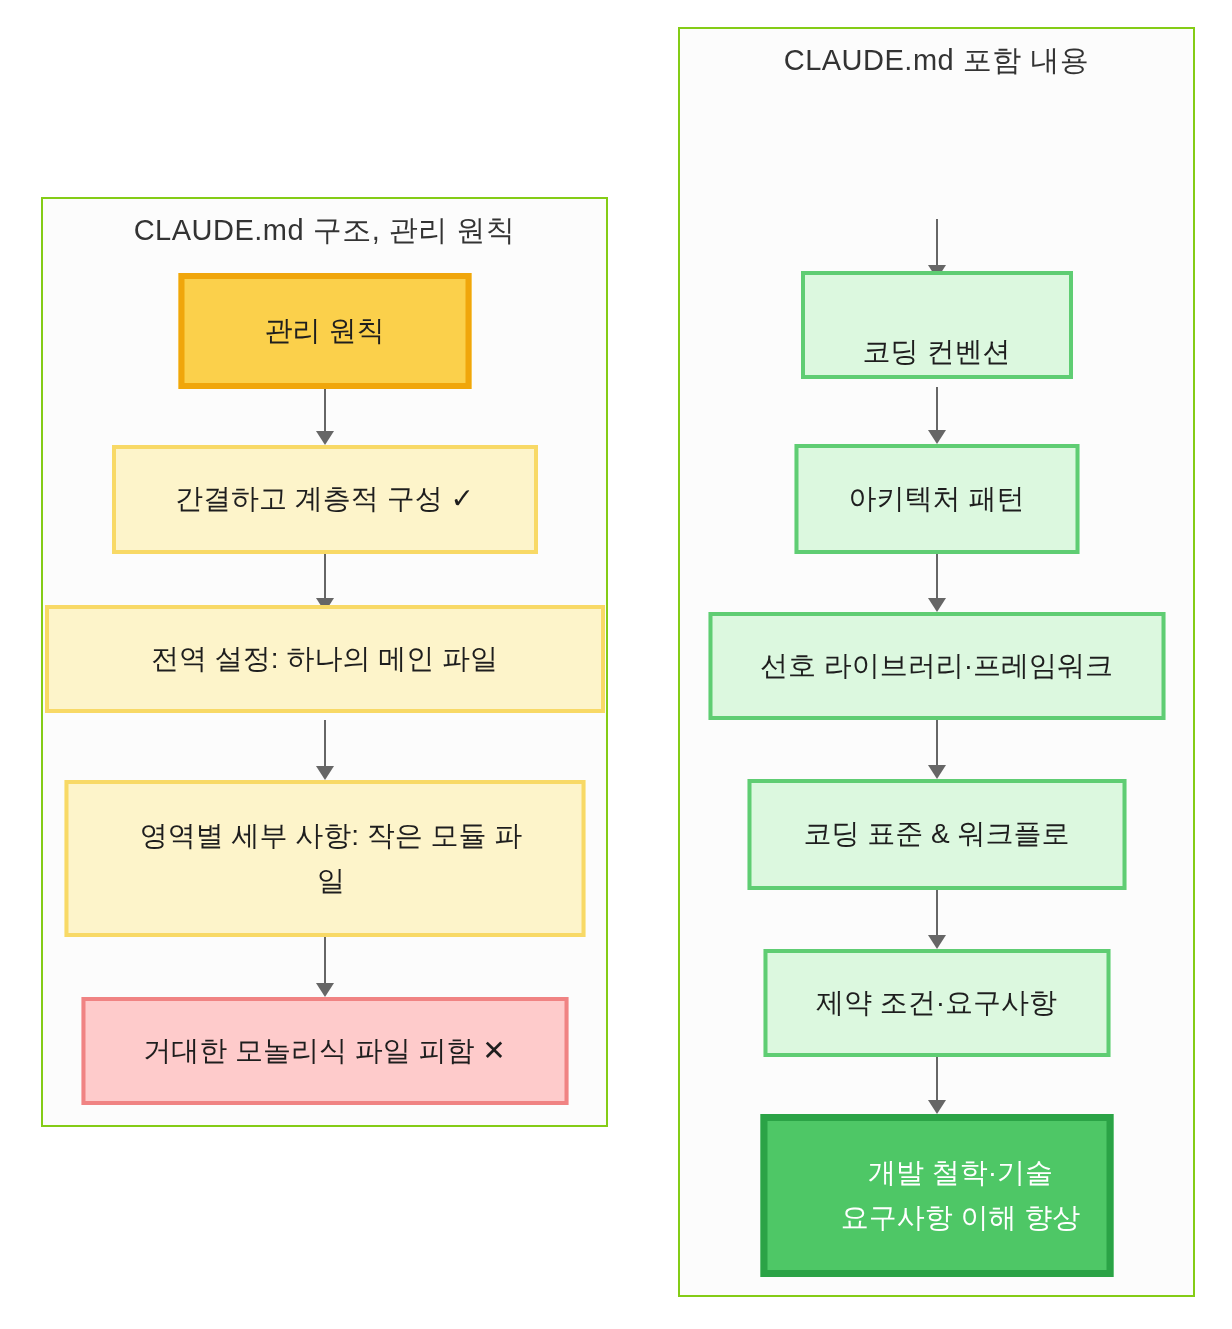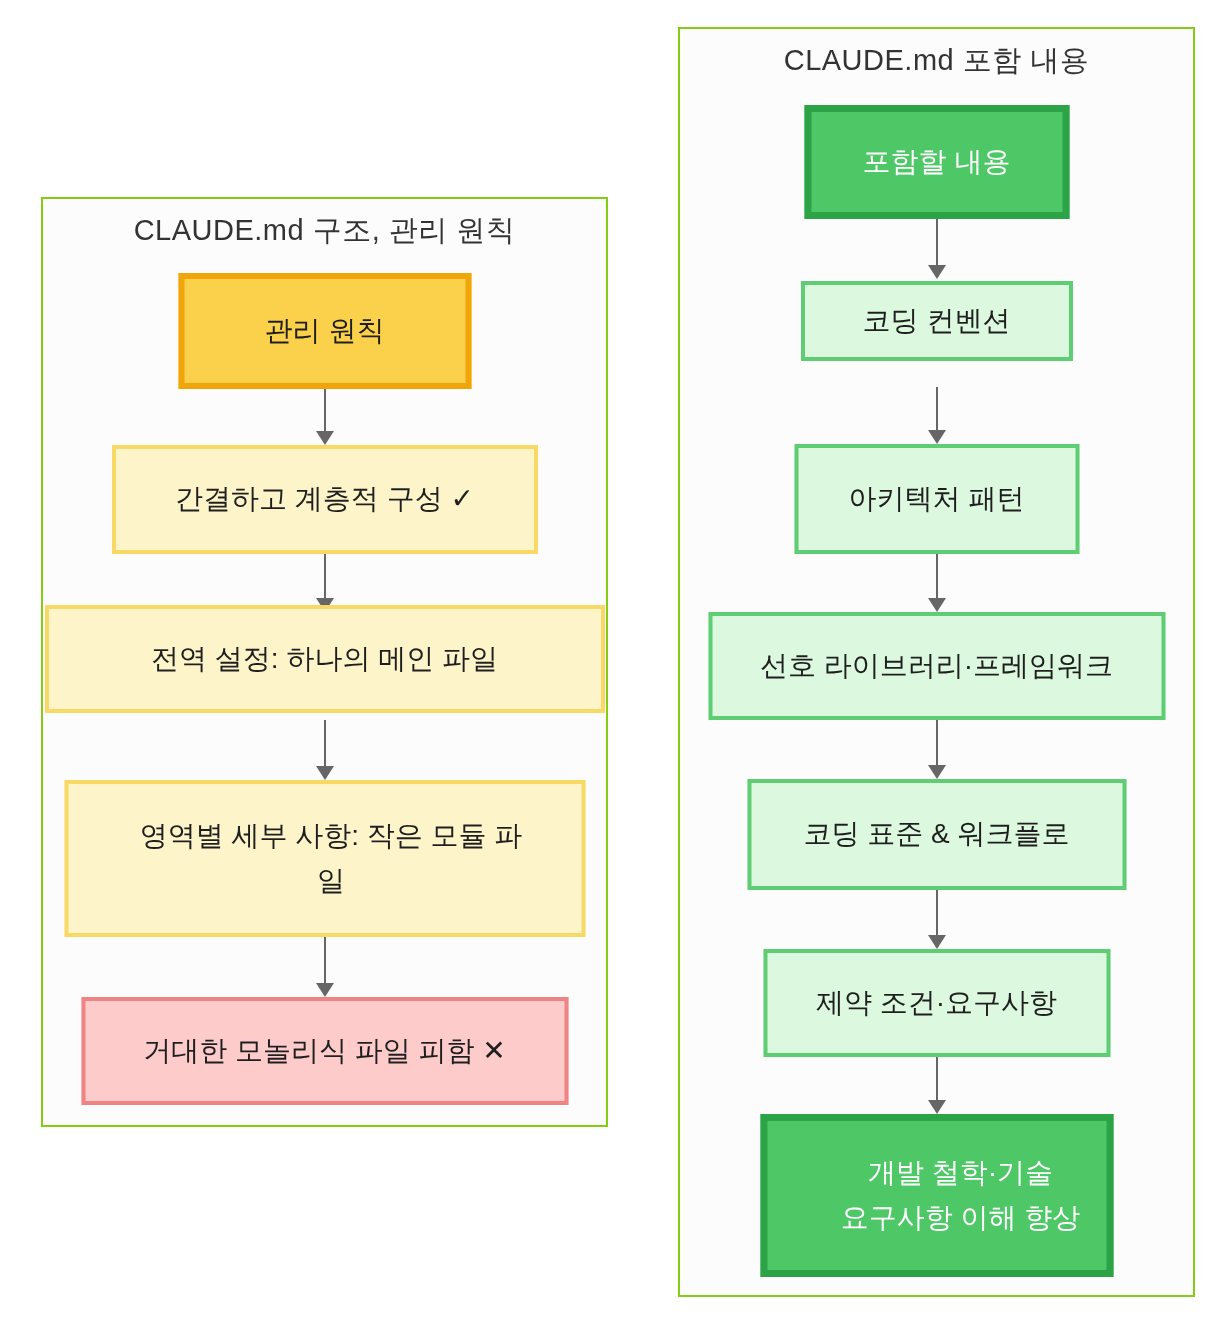--- a/index.html
+++ b/index.html
@@ -101,21 +101,21 @@
   .l-n3 { top: 406px; width: 560px; height: 108px; text-align: right; }
   .l-n4 { top: 581px; width: 521px; height: 157px; padding-left: 13px; }
   .l-n5 { top: 798px; width: 487px; height: 108px; }
   .l-a1 { top: 190px; height: 56px; }
   .l-a2 { top: 355px; height: 58px; }
   .l-a3 { top: 521px; height: 60px; }
   .l-a4 { top: 738px; height: 60px; }
 
   
   .r-n1 { top: 76px;   width: 265px; height: 114px; }
-  .r-n2 { top: 252px;  width: 272px; height: 80px; }
+  .r-n2 { top: 242px;  width: 272px; height: 108px; align-items: flex-end; }
   .r-n3 { top: 415px;  width: 285px; height: 110px; }
   .r-n4 { top: 583px;  width: 457px; height: 108px; }
   .r-n5 { top: 750px;  width: 379px; height: 111px; }
   .r-n6 { top: 920px;  width: 347px; height: 108px; }
   .r-n7 { top: 1085px; width: 353px; height: 163px; padding-left: 48px; }
   .r-a1 { top: 190px;  height: 60px; }
   .r-a2 { top: 358px;  height: 57px; }
   .r-a3 { top: 525px;  height: 58px; }
   .r-a4 { top: 691px;  height: 59px; }
   .r-a5 { top: 861px;  height: 59px; }
@@ -167,23 +167,20 @@
     </div>
 
     <div class="node red l-n5">
       <span>거대한 모놀리식 파일 피함 ✕</span>
     </div>
   </div>
 
   <div class="panel panel-right">
     <div class="panel-title">CLAUDE.md 포함 내용</div>
 
-    <div class="node green-dark r-n1">
-      <span>포함할 내용</span>
-    </div>
 
     <div class="arrow r-a1">
       <div class="stem"></div>
       <div class="head"></div>
     </div>
 
     <div class="node green-light r-n2">
       <span>코딩 컨벤션</span>
     </div>
 

